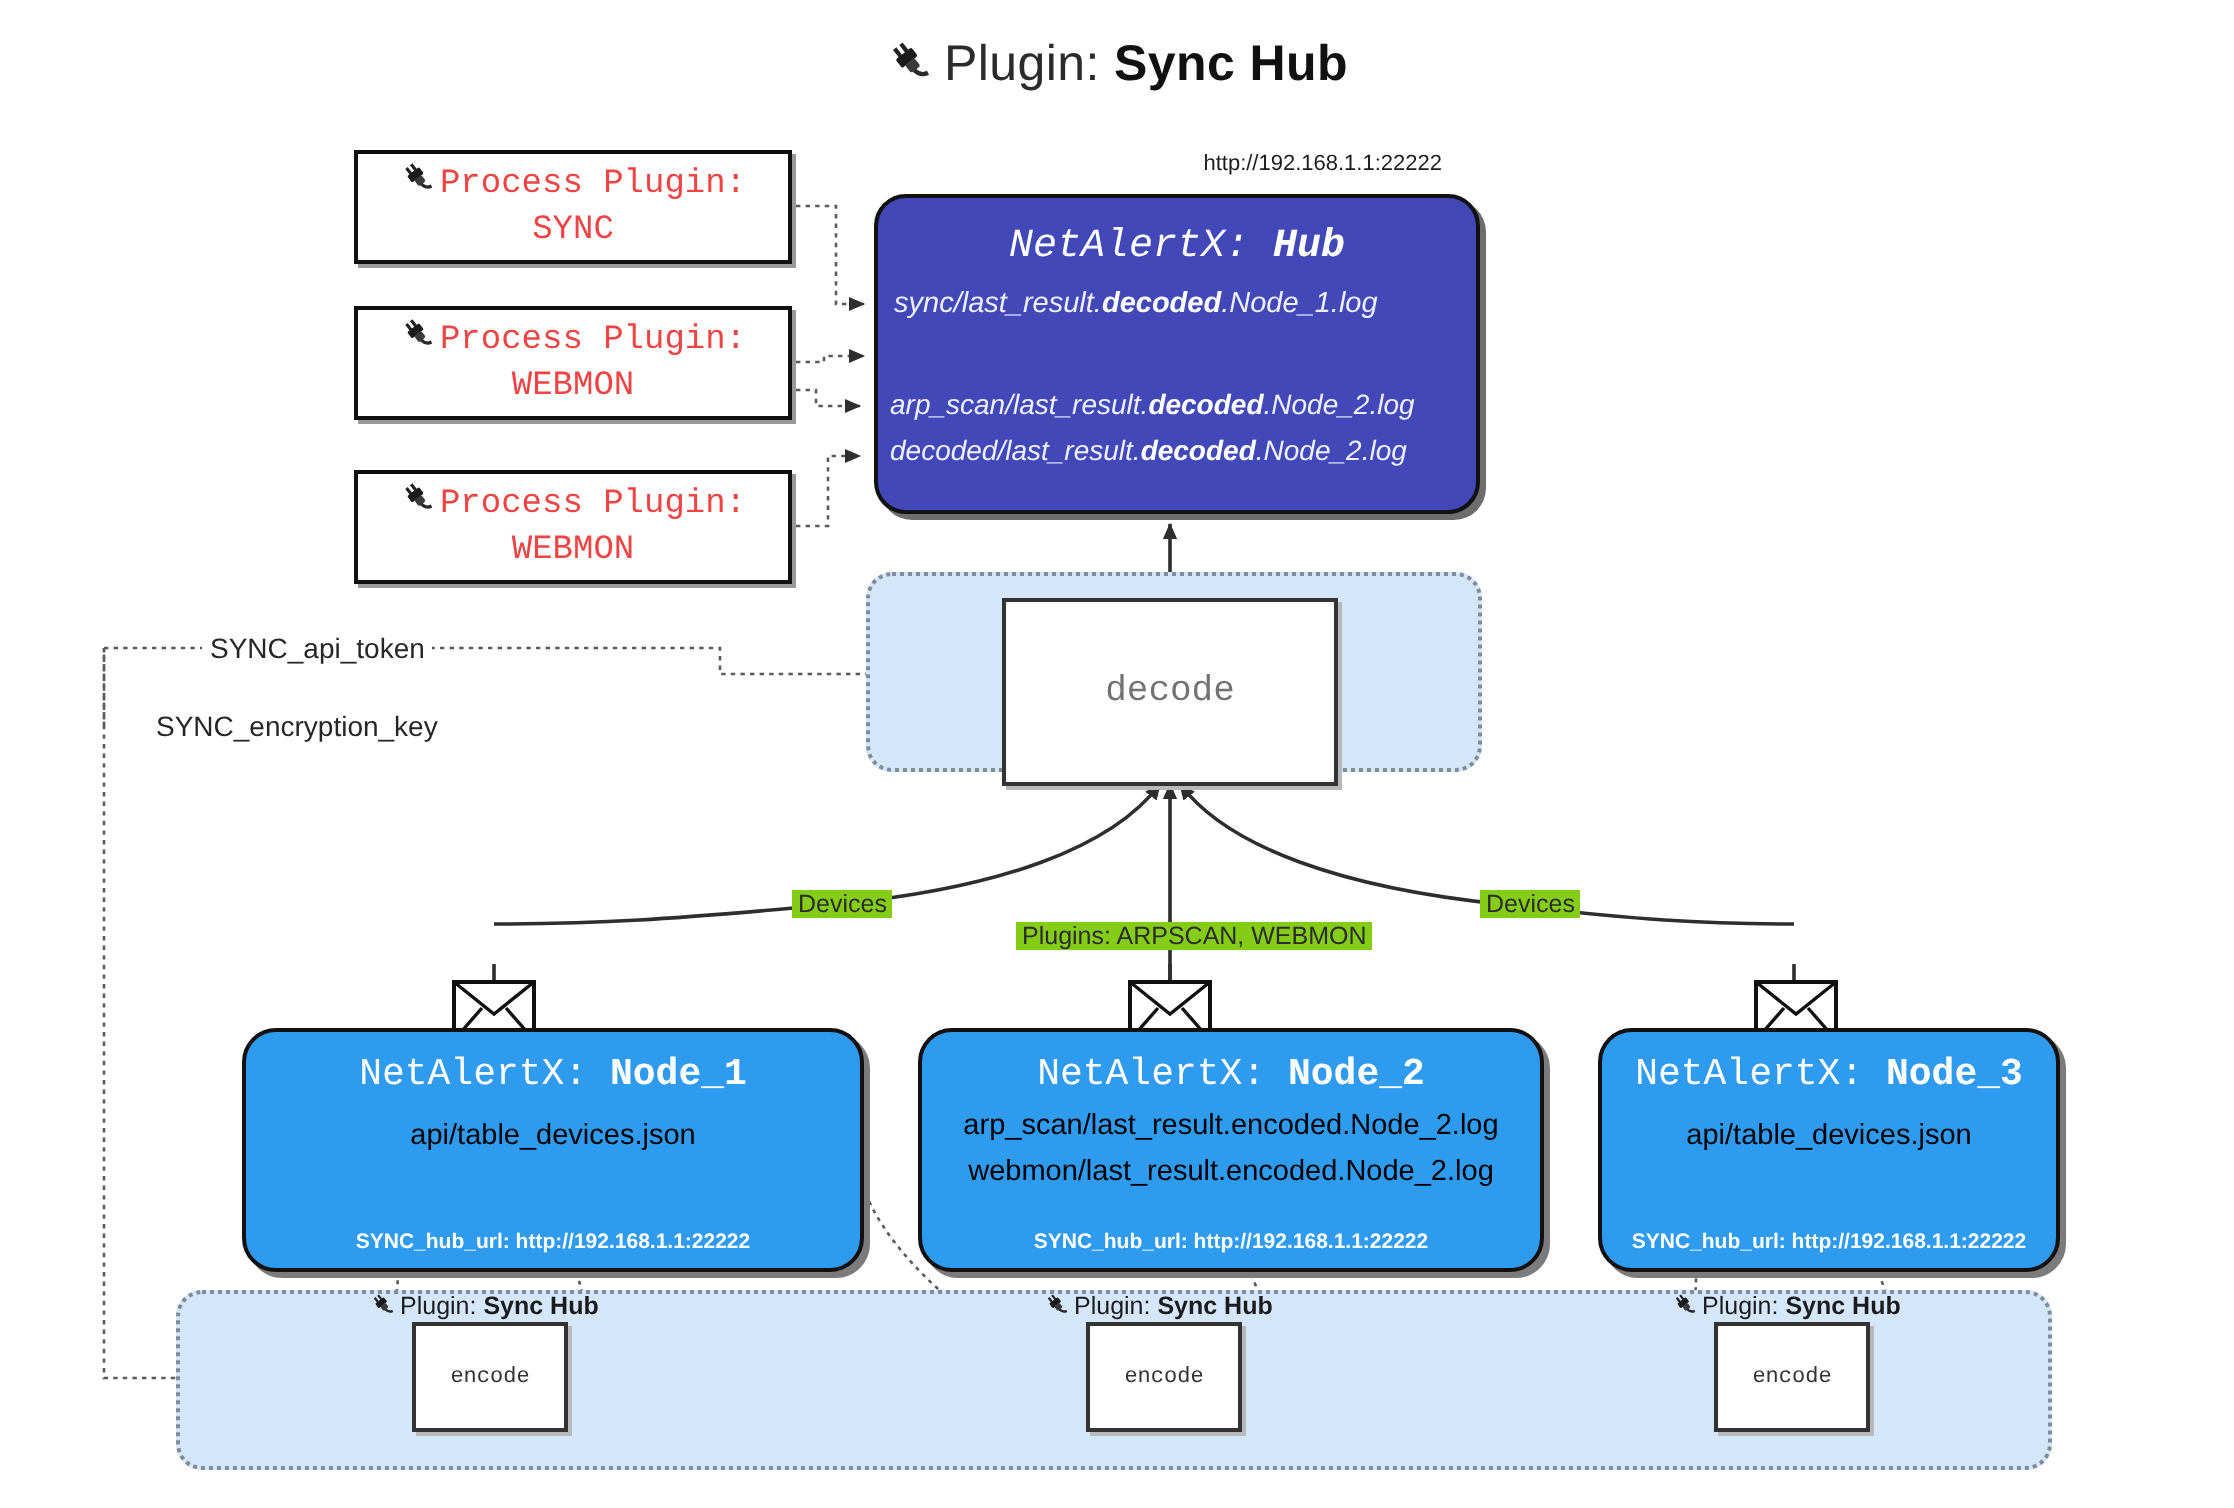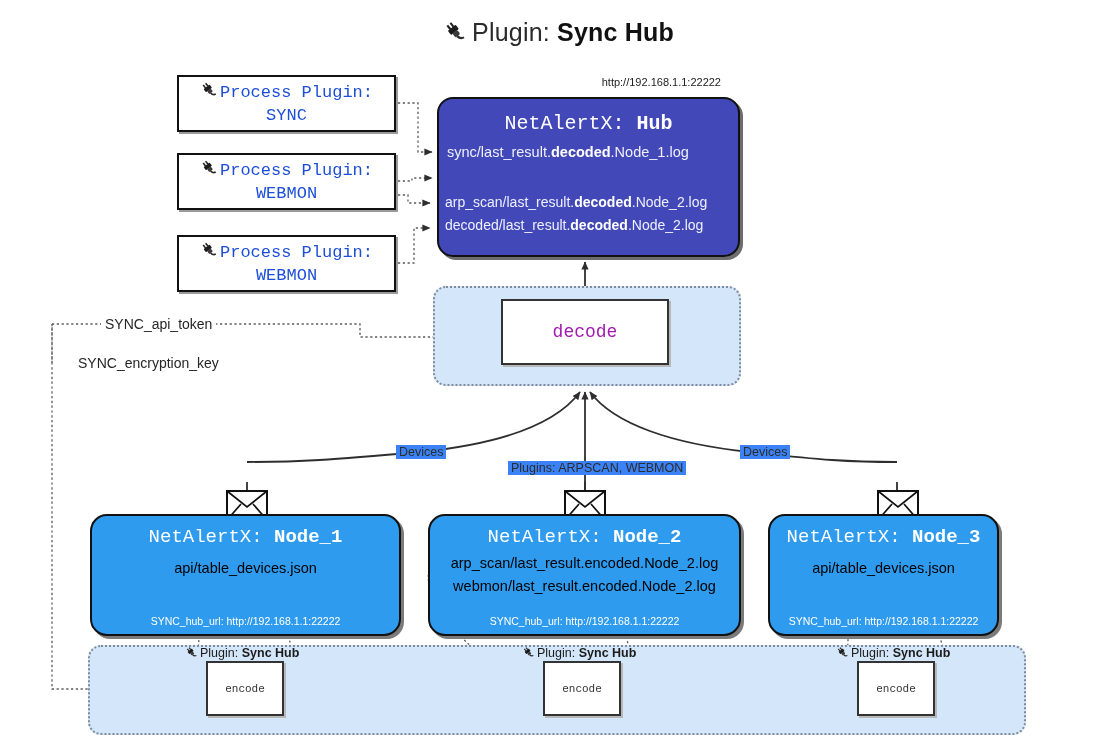--- a/index.html
+++ b/index.html
@@ -13,79 +13,79 @@
   .title{position:absolute;left:0;top:18px;width:1117px;text-align:center;
          font-size:25px;color:#2b2b2b;letter-spacing:.2px;}
   .title .plug{display:inline-block;vertical-align:-3px;margin-right:5px;}
   .title .lead{font-weight:400;}
   .title .strong{font-weight:700;color:#111;}
 
   
   .proc-box{position:absolute;box-sizing:border-box;width:219px;height:57px;
             background:#ffffff;border:2px solid #111;
             box-shadow:2px 2px 0 #9a9a9a;
-            font-family:"Liberation Mono",monospace;font-size:17px;color:#1d4ed8;
+            font-family:"Liberation Mono",monospace;font-size:17px;color:#ef4444;
             display:flex;flex-direction:column;align-items:center;justify-content:center;
             line-height:1.22;}
   .proc-box .l1{display:flex;align-items:center;gap:2px;white-space:nowrap;}
   .proc-box .l2{white-space:nowrap;}
   #proc-sync{left:177px;top:75px;}
   #proc-arpscan{left:177px;top:153px;}
   #proc-webmon{left:177px;top:235px;}
 
   
   .hub-url{position:absolute;left:426px;top:76px;width:295px;text-align:right;
            font-size:11px;font-weight:400;color:#1c1c1c;}
   #hub{position:absolute;left:437px;top:97px;width:303px;height:160px;box-sizing:border-box;
        background:#4248b8;border:2px solid #111;border-radius:16px;
-       box-shadow:3px 3px 0 #6d6d6d;}
+       box-shadow:3px 3px 0 #6d6d6d;font-style:italic;}
   #hub .hub-title{margin-top:13px;text-align:center;font-family:"Liberation Mono",monospace;
        font-size:20px;color:#ffffff;white-space:nowrap;}
   #hub .hub-title b{font-weight:700;}
   .hub-line{position:absolute;left:8px;width:290px;font-size:14.5px;color:#eef0ff;
             white-space:nowrap;}
   .hub-line b{font-weight:700;color:#ffffff;}
   #hub-l0{top:45px;}
   #hub-l1{top:70px;}
   #hub-l2{top:95px;font-size:14px;left:6px;}
   #hub-l3{top:118px;font-size:14px;left:6px;}
 
   
   #decode-wrap{position:absolute;left:433px;top:286px;width:308px;height:100px;
        box-sizing:border-box;background:#d4e7fa;border:2px dotted #7f8c99;border-radius:13px;}
-  #decode-box{position:absolute;left:501px;top:299px;width:168px;height:66px;box-sizing:border-box;
+  #decode-box{position:absolute;left:501px;top:299px;width:168px;height:94px;box-sizing:border-box;
        background:#ffffff;border:2px solid #333;box-shadow:2px 2px 0 #b8b8b8;
        display:flex;align-items:center;justify-content:center;
-       font-family:"Liberation Mono",monospace;font-size:18px;color:#a21caf;}
+       font-family:"Liberation Mono",monospace;font-size:18px;color:#737373;}
 
   
   .tok{position:absolute;font-size:14px;color:#262626;background:#ffffff;padding:0 4px;white-space:nowrap;}
   #tok-api{left:101px;top:316px;}
   #tok-key{left:64px;top:355px;margin-left:10px;}
 
   
-  .flow-lbl{position:absolute;font-size:12.5px;color:#2c2c2c;background:#3b82f6;padding:0 3px;white-space:nowrap;}
+  .flow-lbl{position:absolute;font-size:12.5px;color:#2c2c2c;background:#84cc16;padding:0 3px;white-space:nowrap;}
   #lbl-dev-l{left:396px;top:445px;}
   #lbl-dev-r{left:740px;top:445px;}
   #lbl-plugins{left:508px;top:461px;}
 
   
   .node{position:absolute;box-sizing:border-box;background:#2f9bef;
         border:2px solid #111;border-radius:17px;box-shadow:3px 3px 0 #7b7b7b;
-        height:122px;}
+        height:122px;margin-left:31px;}
   #node1{left:90px;top:514px;width:311px;}
   #node2{left:428px;top:514px;width:313px;}
   #node3{left:768px;top:514px;width:231px;}
   .node .n-title{margin-top:10px;text-align:center;font-family:"Liberation Mono",monospace;
         font-size:19px;color:#ffffff;white-space:nowrap;}
   .node .n-title b{font-weight:700;}
   .node .n-line{text-align:center;font-size:14.5px;color:#000000;margin-top:12px;white-space:nowrap;}
   .node .n-line.tight{margin-top:7px;}
   .node .n-url{position:absolute;left:0;bottom:7px;width:100%;text-align:center;
-        font-size:10.5px;font-weight:400;color:#ffffff;white-space:nowrap;}
+        font-size:10.5px;font-weight:700;color:#ffffff;white-space:nowrap;}
 
   
   .env{position:absolute;width:42px;height:31px;}
   #env1{left:226px;top:490px;}
   #env2{left:564px;top:490px;}
   #env3{left:877px;top:490px;}
 
   
   #plugins-wrap{position:absolute;left:88px;top:645px;width:938px;height:90px;
        box-sizing:border-box;background:#d4e7fa;border:2px dotted #7f8c99;border-radius:13px;}

